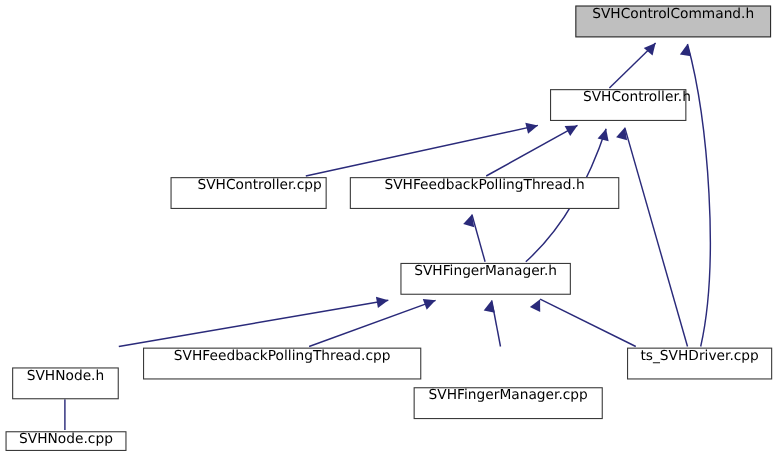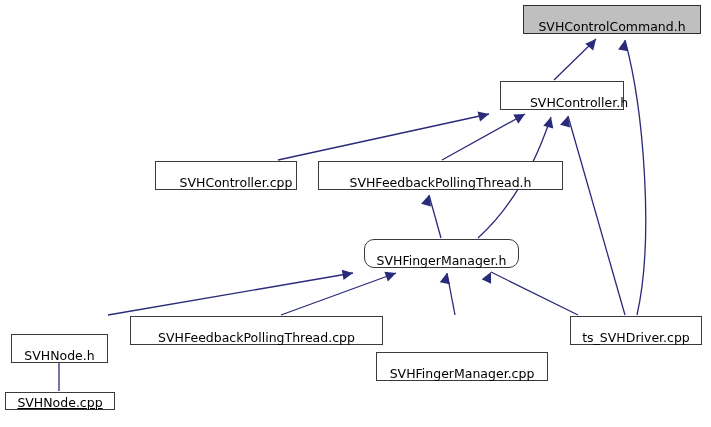--- a/index.html
+++ b/index.html
@@ -25,21 +25,21 @@
   }
   .node {
     position: absolute;
     box-sizing: border-box;
     border: 1px solid #3a3a3a;
     background: #ffffff;
     color: #000000;
     font-size: 12.5px;
     line-height: 1;
     display: flex;
-    align-items: flex-end;
+    align-items: flex-start;
     justify-content: center;
     white-space: nowrap;
     letter-spacing: 0px;
     z-index: 5;
   }
   .node.root {
     background: #bfbfbf;
     border: 1px solid #2e2e2e;
   }
   .node .label {
@@ -109,33 +109,33 @@
       </div>
       <div class="node" style="left: 500px; top: 81px; width: 124px; height: 29px; padding-left: 34px;">
         <span class="label">SVHController.h</span>
       </div>
       <div class="node" style="left: 155px; top: 161px; width: 142px; height: 29px; padding-left: 20px;">
         <span class="label">SVHController.cpp</span>
       </div>
       <div class="node" style="left: 318px; top: 161px; width: 245px; height: 29px;">
         <span class="label">SVHFeedbackPollingThread.h</span>
       </div>
-      <div class="node" style="left: 364px; top: 239px; width: 155px; height: 29px; border-radius: 10px;">
+      <div class="node" style="left: 364px; top: 239px; width: 155px; height: 29px;">
         <span class="label">SVHFingerManager.h</span>
       </div>
       <div class="node" style="left: 11px; top: 334px; width: 97px; height: 29px;">
         <span class="label">SVHNode.h</span>
       </div>
       <div class="node" style="left: 130px; top: 316px; width: 253px; height: 29px;">
         <span class="label">SVHFeedbackPollingThread.cpp</span>
       </div>
       <div class="node" style="left: 376px; top: 316px; width: 172px; height: 29px; margin-top: 36px;">
         <span class="label">SVHFingerManager.cpp</span>
       </div>
       <div class="node" style="left: 570px; top: 316px; width: 132px; height: 29px;">
         <span class="label">ts_SVHDriver.cpp</span>
       </div>
-      <div class="node" style="left: 5px; top: 392px; width: 110px; height: 18px; text-decoration: underline;">
+      <div class="node" style="left: 5px; top: 392px; width: 110px; height: 18px;">
         <span class="label">SVHNode.cpp</span>
       </div>
     </div>
 
 </div>
 
 </body></html>

